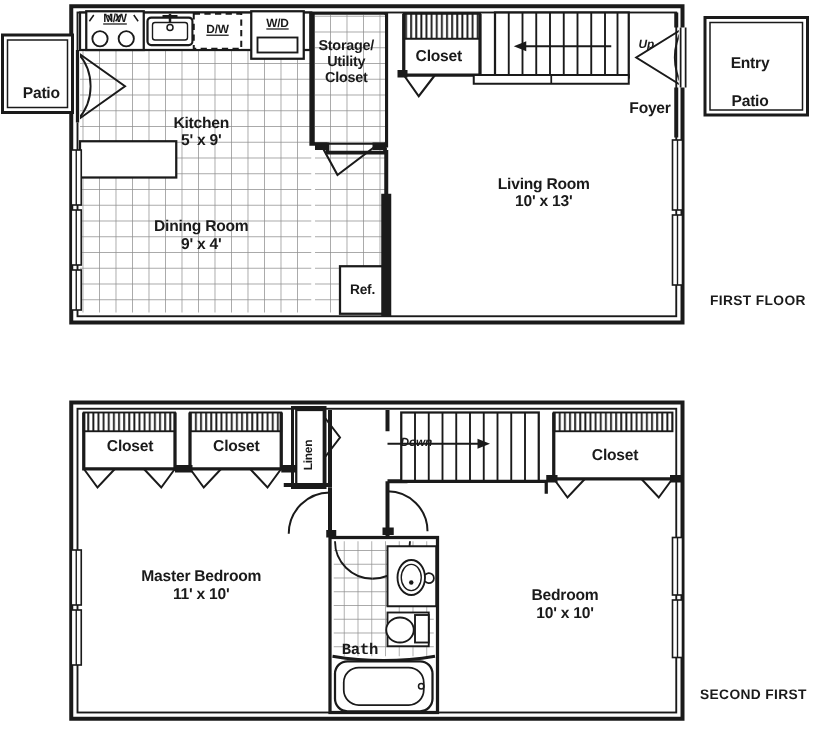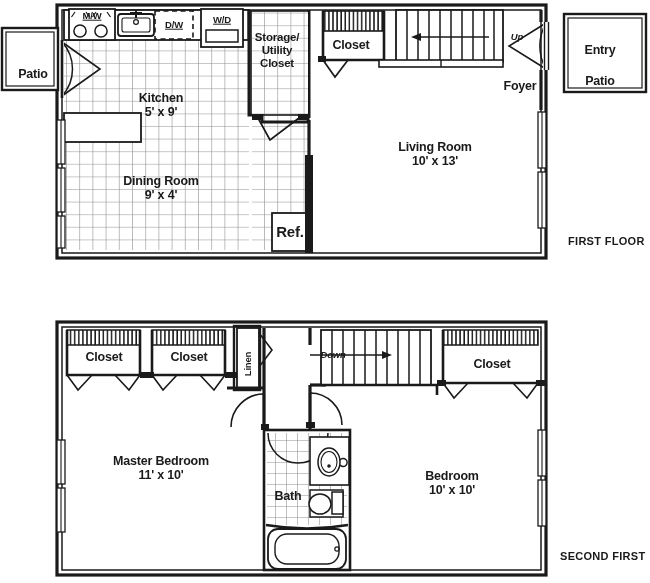--- a/index.html
+++ b/index.html
@@ -16,21 +16,21 @@
     text-align:center;
     line-height:1.12;
     white-space:pre-line;
     font-weight:700;
     letter-spacing:-0.2px;
     transform:translate(-50%,-50%);
     pointer-events:none;
   }
   .lbl.room{font-size:12.5px;}
   .lbl.small{font-size:11.5px;}
-  .lbl.tiny{font-size:15px;font-weight:700;}
+  .lbl.tiny{font-size:11px;font-weight:700;}
   .lbl.appl{font-size:9.5px;font-weight:700;text-decoration:underline;}
   .lbl.floor{font-size:11px;font-weight:700;letter-spacing:0.3px;transform:translate(0,-50%);text-align:left;}
   .lbl.updown{font-size:9.5px;font-style:italic;font-weight:700;}
   .lbl.vert{font-size:9.5px;font-weight:700;writing-mode:vertical-rl;transform:translate(-50%,-50%) rotate(180deg);}
 </style>
 </head>
 <body>
 
 <svg id="plan" viewBox="0 0 650 583" xmlns="http://www.w3.org/2000/svg">
   <defs>
@@ -292,21 +292,21 @@
 <div class="lbl tiny" style="left:290px;top:232px;">Ref.</div>
 
 <div class="lbl updown" style="left:501px;top:37px;padding-left:32px;">Up</div>
 
 <div class="lbl floor" style="left:568px;top:241px;">FIRST FLOOR</div>
 
 <div class="lbl room" style="left:161px;top:468px;">Master Bedroom
 11' x 10'</div>
 <div class="lbl room" style="left:452px;top:483px;">Bedroom
 10' x 10'</div>
-<div class="lbl room" style="left:288px;top:496px;">Bath</div>
+<div class="lbl room" style="left:288px;top:520px;font-family:Liberation Mono, monospace;">Bath</div>
 <div class="lbl room" style="left:104px;top:357px;">Closet</div>
 <div class="lbl room" style="left:189px;top:357px;">Closet</div>
 <div class="lbl room" style="left:492px;top:364px;">Closet</div>
 <div class="lbl vert" style="left:248px;top:364px;">Linen</div>
 
 <div class="lbl updown" style="left:291px;top:355px;margin-left:42px;">Down</div>
 
 <div class="lbl floor" style="left:560px;top:556px;">SECOND FIRST</div>
 
 </body></html>

